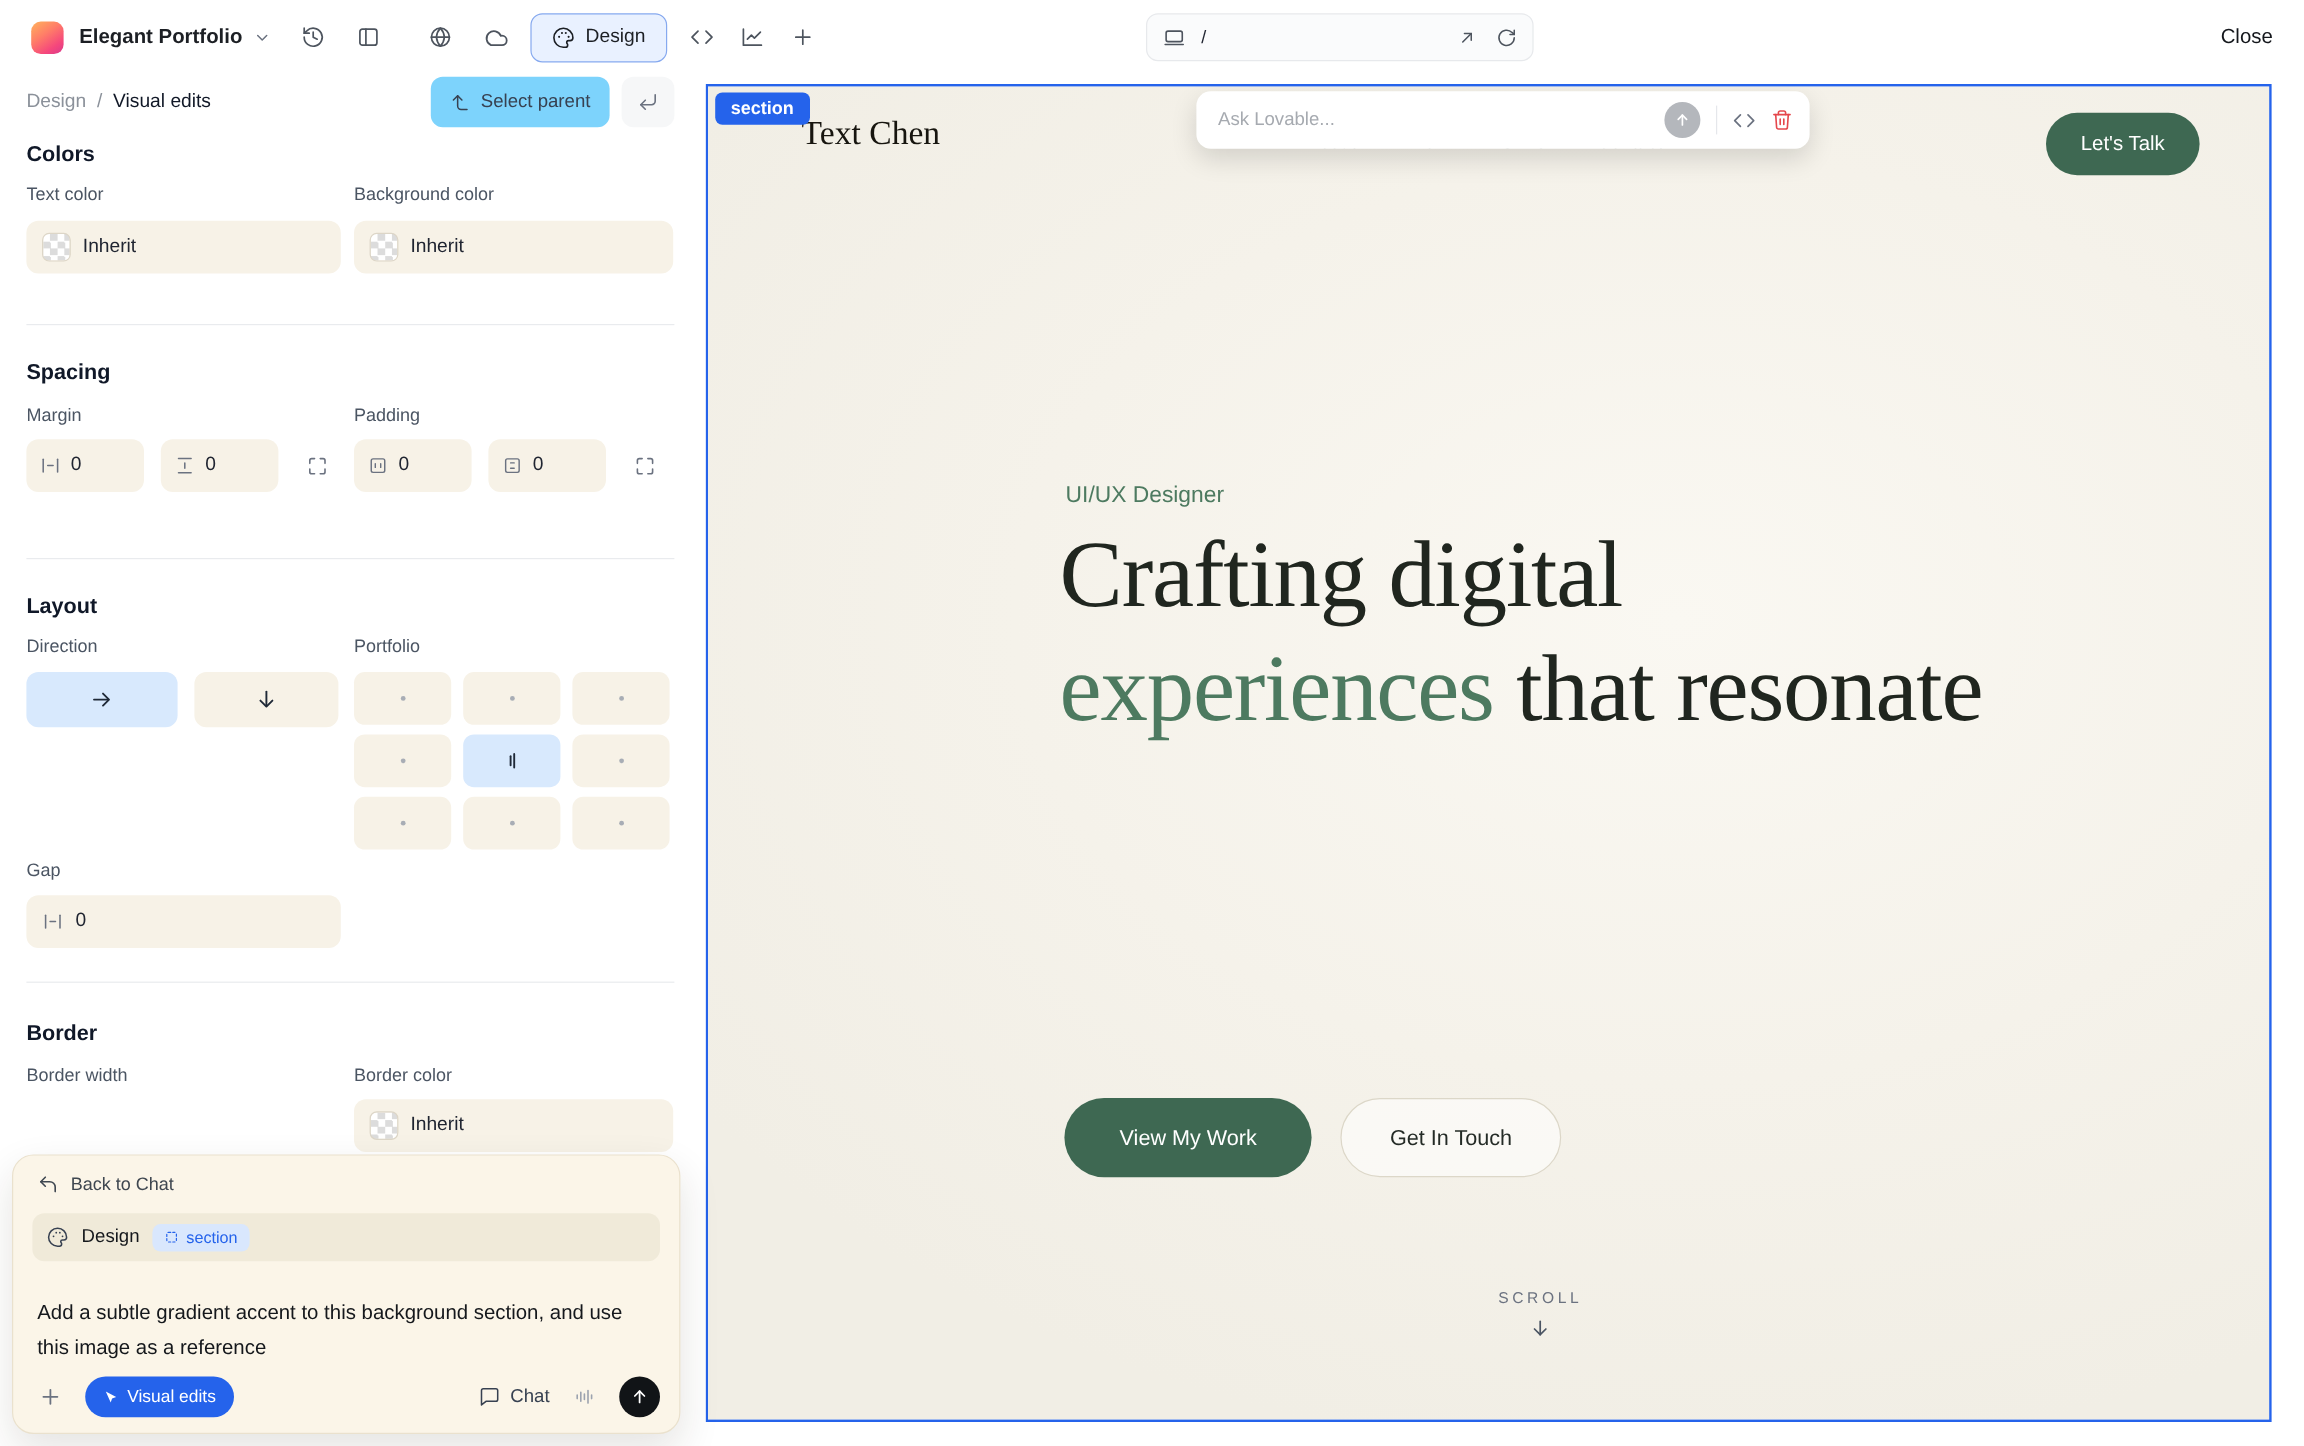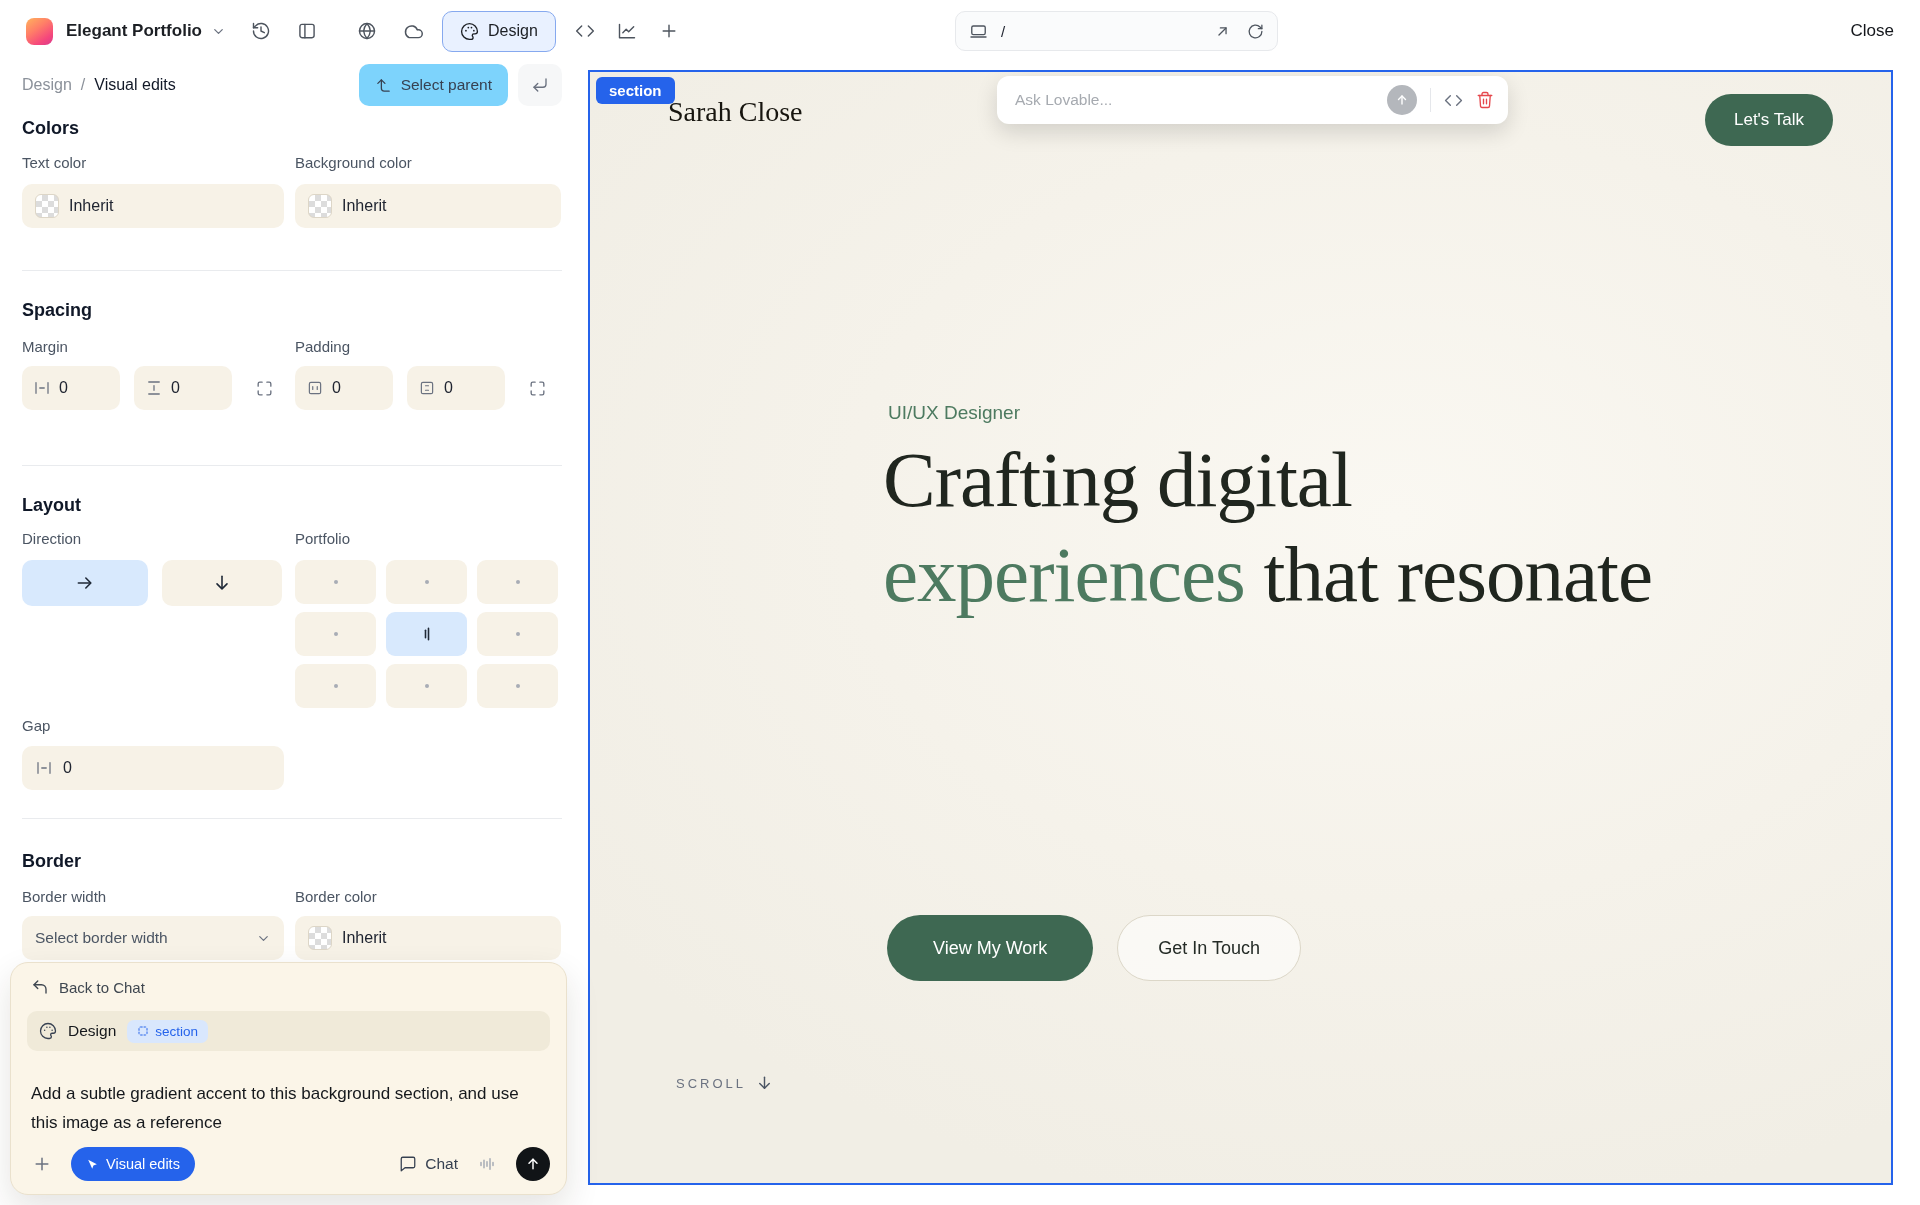--- a/index.html
+++ b/index.html
@@ -72,21 +72,21 @@
   .vdiv{width:1px;height:24px;background:#e5e7eb;flex:none}
   .tb-code{color:#6b7280}
   .tb-trash{color:#e5484d}
   .eyebrow{position:absolute;left:298px;top:330px;font-size:19px;color:#4d7a60;z-index:3}
   .headline{position:absolute;left:293px;top:360px;width:775px;font-family:"Liberation Serif",serif;font-weight:400;font-size:79px;line-height:95px;letter-spacing:-1px;color:#20261f;z-index:3}
   .headline .accent{color:#4d7a60}
   .para{position:absolute;left:298px;top:682px;width:748px;font-size:24px;line-height:36px;color:#6e7a71;z-index:3}
   .hero-ctas{position:absolute;left:297px;top:843px;display:flex;gap:24px;z-index:3}
   .btn-primary{height:66px;padding:16px 46px;border-radius:33px;background:#3e6852;color:#fff;font-size:18px;display:flex;align-items:center}
   .btn-secondary{height:66px;padding:0 40px;border-radius:33px;background:rgba(255,255,255,.55);border:1px solid #dcd7c8;color:#242b26;font-size:18px;display:flex;align-items:center}
-  .scroll-wrap{position:absolute;left:86px;right:0;top:1002px;display:flex;flex-direction:row;align-items:center;gap:9px;color:#6b7280;z-index:3}
+  .scroll-wrap{position:absolute;left:86px;right:0;top:1002px;display:flex;flex-direction:column;align-items:center;gap:9px;color:#6b7280;z-index:3}
   .scroll-label{font-size:13px;letter-spacing:3px}
   .scroll-arrow{color:#4b5563}
 </style>
 </head>
 <body>
 
 <header class="topbar">
   <div class="logo"></div>
   <button class="proj">
     <span>Elegant Portfolio</span>
@@ -366,28 +366,20 @@
         </svg>
       </span>
     <span>0</span>
   </button>
 
   <div class="divider" style="top:756px"></div>
 
   <h3 class="sec-h" style="top:789px">Border</h3>
   <span class="f-label" style="left:22px;top:826px">Border width</span>
   <span class="f-label" style="left:295px;top:826px">Border color</span>
-  <button class="chip" style="left:22px;top:854px;width:262px">
-    <span class="sel-text">Select border width</span>
-    <span class="chev-end">
-        <svg width="15" height="15" viewBox="0 0 24 24" fill="none" stroke="currentColor" stroke-width="1.9" stroke-linecap="round" stroke-linejoin="round">
-          <path d="M6 9l6 6 6-6"></path>
-        </svg>
-      </span>
-  </button>
   <button class="chip" style="left:295px;top:854px;width:266px">
     <span class="swatch"></span>
     <span>Inherit</span>
   </button>
 </aside>
 
 <section class="chat-panel">
   <button class="back-row">
     <span>
         <svg width="18" height="18" viewBox="0 0 24 24" fill="none" stroke="currentColor" stroke-width="1.8" stroke-linecap="round" stroke-linejoin="round">
@@ -459,21 +451,21 @@
             <path d="M6 11l6-6 6 6"></path>
           </svg>
         </span>
     </button>
   </div>
 </section>
 
 <div class="canvas">
   <span class="section-tag">section</span>
 
-  <span class="site-logo">Sarah Close</span>
+  <span class="site-logo">Text Chen</span>
 
   <nav class="site-nav">
     <span>About</span>
     <span>Work</span>
     <span>Skills</span>
     <span>Contact</span>
   </nav>
 
   <button class="cta">Let's Talk</button>
 

